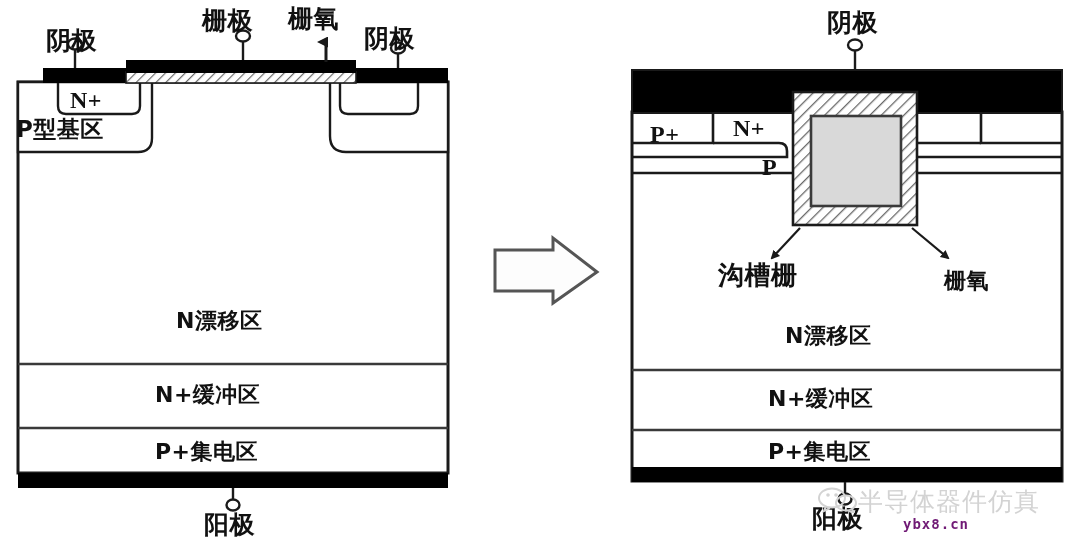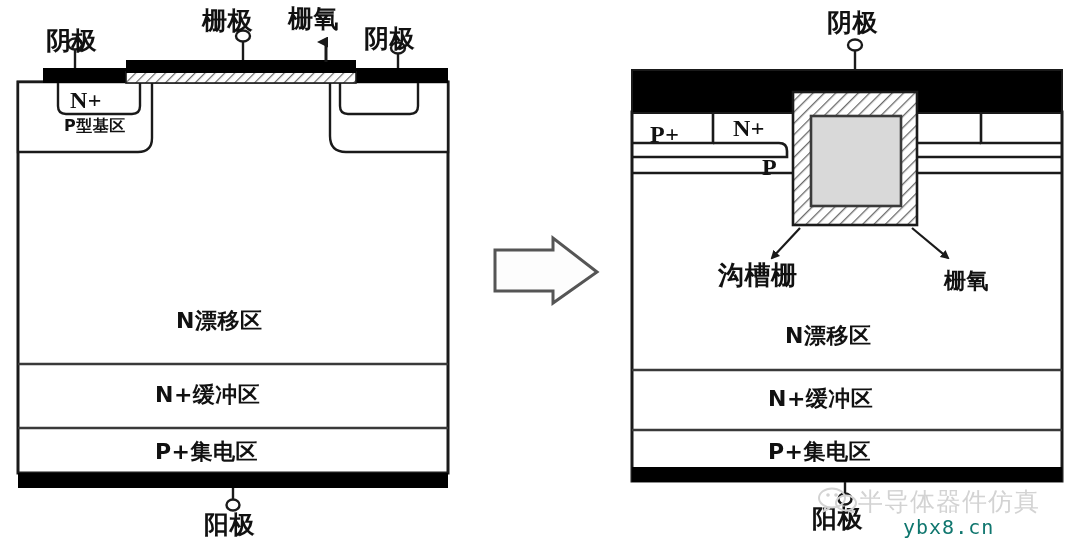--- a/index.html
+++ b/index.html
@@ -45,24 +45,24 @@
 
   .wm {
     position: absolute;
     color: #d3d3d3;
     font-family: "DejaVu Sans", "Liberation Sans", sans-serif;
     white-space: nowrap;
     line-height: 1;
   }
   .wm-main { font-size: 25px; letter-spacing: 1px; }
   .wm-sub {
-    font-size: 20px;
-    color: #0f766e;
+    font-size: 14px;
+    color: #701a75;
     font-family: "DejaVu Sans Mono", "Liberation Mono", monospace;
-    font-weight: normal;
+    font-weight: bold;
     letter-spacing: 1px;
   }
 </style>
 </head>
 <body>
 
 <div id="stage">
 
   <svg class="diagram" viewBox="0 0 1080 546" xmlns="http://www.w3.org/2000/svg">
     <defs>
@@ -160,21 +160,21 @@
   <div class="lbl lbl-cjk lbl-big" style="left:46px; top:28px;">阴极</div>
 
   <div class="lbl lbl-cjk lbl-big" style="left:202px; top:8px;">栅极</div>
 
   <div class="lbl lbl-cjk lbl-big" style="left:288px; top:6px;">栅氧</div>
 
   <div class="lbl lbl-cjk lbl-big" style="left:364px; top:26px;">阴极</div>
 
   <div class="lbl lbl-mid" style="left:70px; top:88px; font-size:24px;">N+</div>
 
-  <div class="lbl lbl-cjk" style="left:16px; top:118px; font-size:16px;margin-left:48px;">P型基区</div>
+  <div class="lbl lbl-cjk" style="left:16px; top:118px; font-size:23px;">P型基区</div>
 
   <div class="lbl lbl-cjk" style="left:176px; top:310px; font-size:22px;">N漂移区</div>
 
   <div class="lbl lbl-cjk" style="left:155px; top:384px; font-size:22px;">N+缓冲区</div>
 
   <div class="lbl lbl-cjk" style="left:155px; top:441px; font-size:22px;">P+集电区</div>
 
   <div class="lbl lbl-cjk lbl-big" style="left:204px; top:512px;">阳极</div>
 
   <div class="lbl lbl-cjk lbl-big" style="left:827px; top:10px;">阴极</div>

